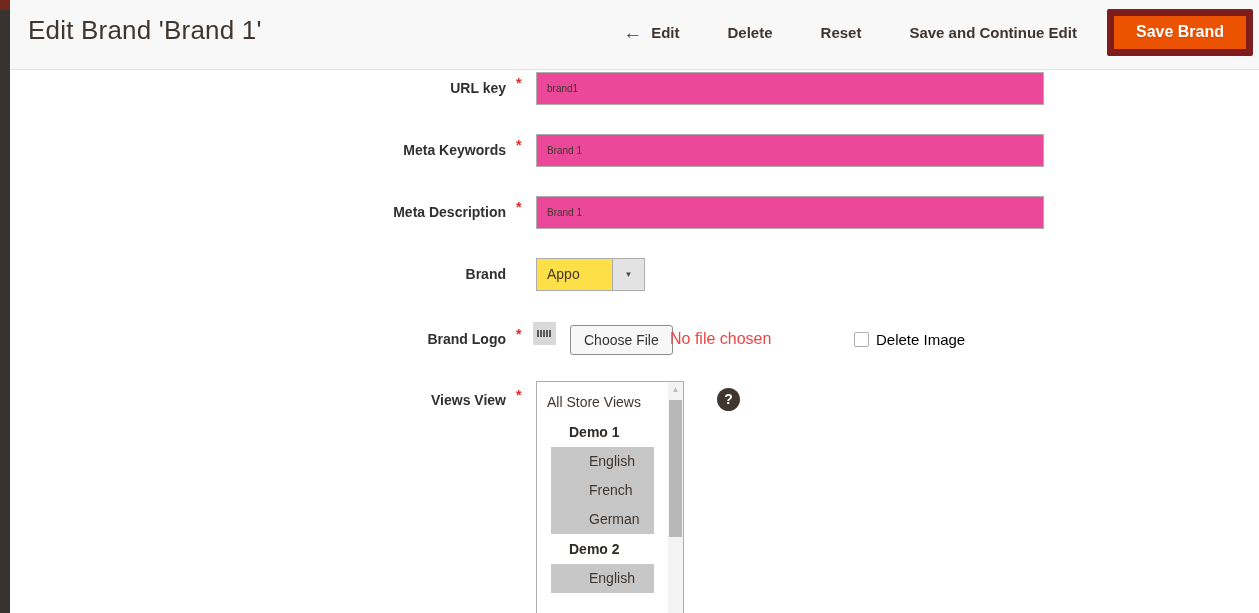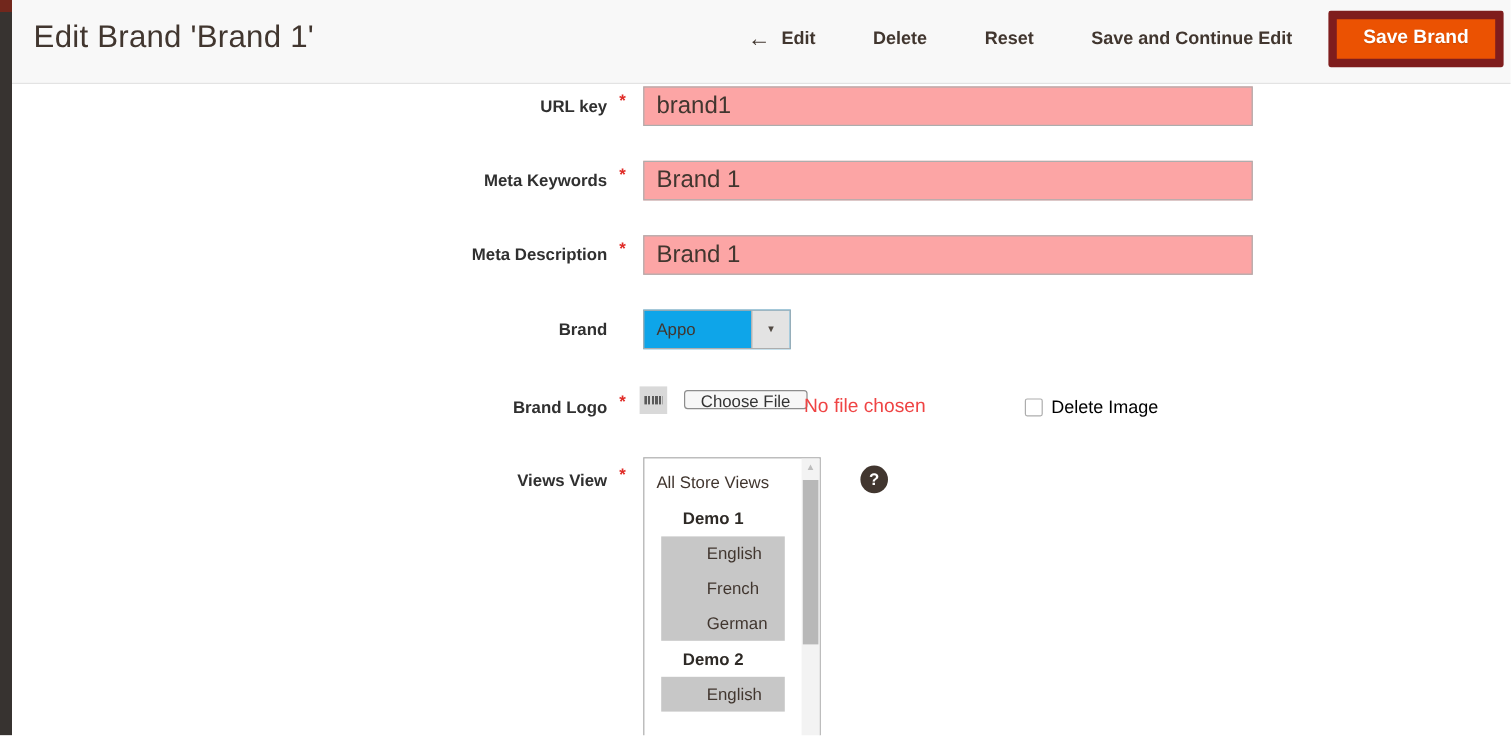--- a/index.html
+++ b/index.html
@@ -28,36 +28,36 @@
     font-size:16px; font-weight:700; cursor:pointer; text-shadow:0 1px 1px rgba(0,0,0,0.15); }
 
   
   .form-area { position:absolute; left:10px; top:71px; right:0; bottom:0; background:#fff; }
   .field-row { position:absolute; left:0; width:100%; height:0; }
   .form-label { position:absolute; left:0; width:496px; text-align:right;
     font-size:14px; font-weight:700; color:#303030; line-height:33px; }
   .req-star { position:absolute; left:506px; top:3px; color:#e02b27; font-size:14px; font-weight:700; }
 
   .text-input { position:absolute; left:526px; width:508px; height:33px;
-    border:1px solid #adadad; background:#fca5a5; padding:0 10px;
-    font-family:"Liberation Sans", sans-serif; font-size:20px; color:#41362f; }
+    border:1px solid #adadad; background:#ec4899; padding:0 10px;
+    font-family:"Liberation Sans", sans-serif; font-size:10px; color:#41362f; }
 
   
-  .select-box { position:absolute; left:526px; width:123px; height:33px;
-    border:1px solid #adadad; background:#0ea5e9; cursor:pointer; }
+  .select-box { position:absolute; left:526px; width:109px; height:33px;
+    border:1px solid #adadad; background:#fde047; cursor:pointer; }
   .select-value { position:absolute; left:10px; top:0; line-height:31px; font-size:14px; color:#41362f; }
   .select-caret { position:absolute; right:0; top:0; width:32px; height:31px;
     background:#e3e3e3; border-left:1px solid #adadad; text-align:center;
     font-size:8px; color:#514943; line-height:31px; }
 
   
   .logo-thumb { position:absolute; left:523px; width:23px; height:23px; background:#d9d9d9; }
   .logo-thumb::after { content:""; position:absolute; left:4px; top:8px; width:15px; height:7px;
     background:repeating-linear-gradient(90deg,#5a5a5a 0 2px,#d9d9d9 2px 3px); }
-  .file-btn { position:absolute; left:560px; height:16px; padding:0 13px;
+  .file-btn { position:absolute; left:560px; height:30px; padding:0 13px;
     background:#f7f7f7; border:1px solid #8d8d8d; border-radius:3px;
     font-family:"Liberation Sans", sans-serif; font-size:14px; color:#333; cursor:pointer; }
   .file-status { position:absolute; left:660px; line-height:28px; font-size:16px; color:#ef4444; }
   .checkbox { position:absolute; left:844px; width:15px; height:15px; background:#fff;
     border:1px solid #adadad; border-radius:2px; cursor:pointer; }
   .checkbox-label { position:absolute; left:866px; line-height:16px; font-size:15px; color:#000000; }
 
   
   .multiselect { position:absolute; left:526px; top:0; width:148px; height:252px;
     border:1px solid #adadad; background:#fff; overflow:hidden; }

